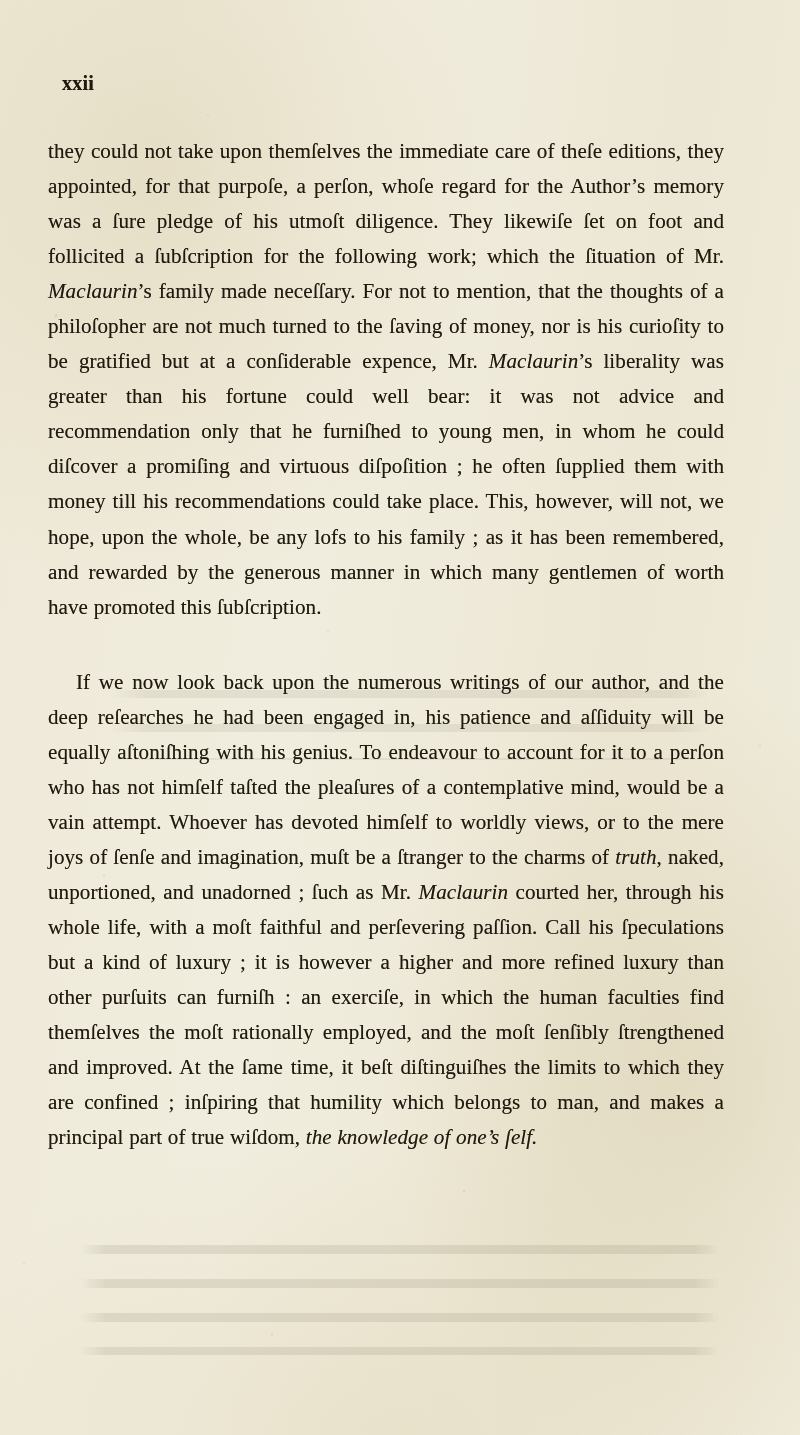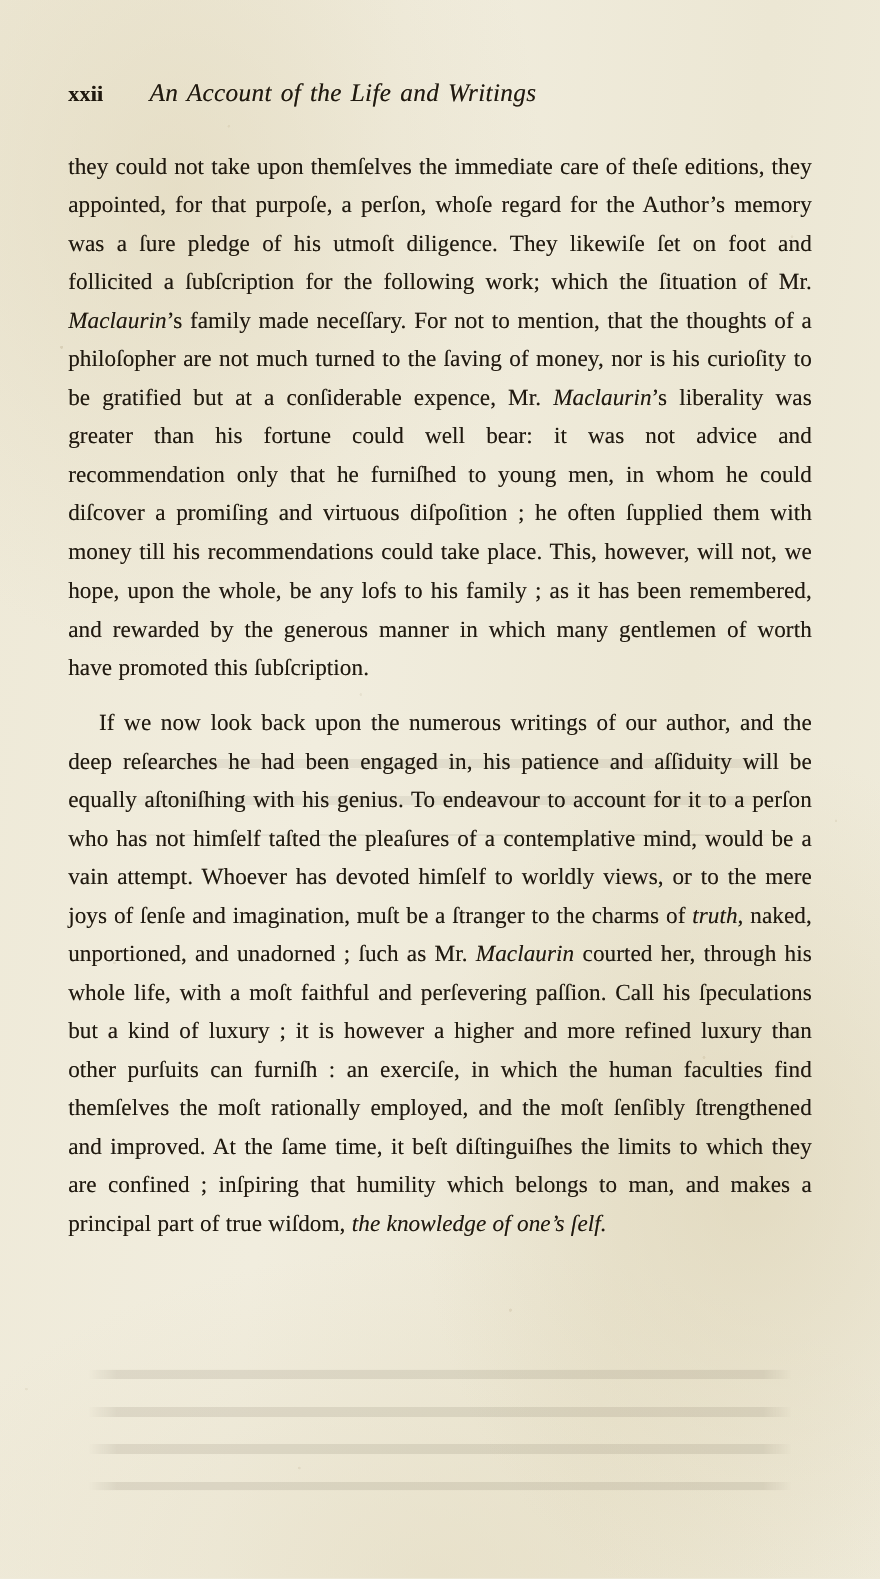--- a/index.html
+++ b/index.html
@@ -90,60 +90,59 @@
     inset: 0;
   }
 
   
   .header {
     position: absolute;
     left: 62px;
     top: 72px;
     width: 676px;
     display: flex;
-    align-items: flex-end;
+    align-items: center;
     white-space: nowrap;
-    gap: 20px;
   }
   .folio {
     font-weight: bold;
     font-size: 20px;
     letter-spacing: .2px;
     margin-right: 22px;
     text-shadow: 0 0 .6px rgba(32,25,15,.65);
   }
   .header-title {
     font-style: italic;
     font-size: 23px;
     letter-spacing: .3px;
     word-spacing: 2px;
     text-shadow: 0 0 .6px rgba(32,25,15,.55);
   }
 
   
   .body {
     position: absolute;
-    left: 62px;
+    left: 48px;
     top: 134px;
     width: 676px;
   }
   p.para {
     margin: 0;
     font-size: 21.1px;
     line-height: 35.05px;
     text-align: justify;
     text-align-last: left;
     letter-spacing: .05px;
     word-spacing: .4px;
     text-shadow: 0 0 .55px rgba(32,25,15,.5);
     -webkit-hyphens: none;
     hyphens: none;
   }
   p.para + p.para {
-    margin-top: 15px;
+    margin-top: 40px;
   }
   p.indent {
     text-indent: 28px;
   }
   i, em {
     font-style: italic;
   }
 
   
   .catchword {
@@ -162,21 +161,20 @@
 
 <div class="paper"></div>
 <div class="speckles"></div>
 <div class="showthrough2"></div>
 <div class="showthrough"></div>
 
 <div class="page">
 
   <div class="header">
     <span class="folio">xxii</span>
-    <span class="header-title">An Account of the Life and Writings</span>
   </div>
 
   <div class="body">
     <p class="para"><span>they could not take upon themſelves the immediate care of theſe editions, they appointed, for that purpoſe, a perſon, whoſe regard for the Author’s memory was a ſure pledge of his utmoſt diligence. They likewiſe ſet on foot and follicited a ſubſcription for the following work; which the ſituation of Mr. </span><i>Maclaurin</i><span>’s family made neceſſary. For not to mention, that the thoughts of a philoſopher are not much turned to the ſaving of money, nor is his curioſity to be gratified but at a conſiderable expence, Mr. </span><i>Maclaurin</i><span>’s liberality was greater than his fortune could well bear: it was not advice and recommendation only that he furniſhed to young men, in whom he could diſcover a promiſing and virtuous diſpoſition ; he often ſupplied them with money till his recommendations could take place. This, however, will not, we hope, upon the whole, be any lofs to his family ; as it has been remembered, and rewarded by the generous manner in which many gentlemen of worth have promoted this ſubſcription.</span></p>
     <p class="para indent"><span>If we now look back upon the numerous writings of our author, and the deep reſearches he had been engaged in, his patience and aſſiduity will be equally aſtoniſhing with his genius. To endeavour to account for it to a perſon who has not himſelf taſted the pleaſures of a contemplative mind, would be a vain attempt. Whoever has devoted himſelf to worldly views, or to the mere joys of ſenſe and imagination, muſt be a ſtranger to the charms of </span><i>truth</i><span>, naked, unportioned, and unadorned ; ſuch as Mr. </span><i>Maclaurin</i><span> courted her, through his whole life, with a moſt faithful and perſevering paſſion. Call his ſpeculations but a kind of luxury ; it is however a higher and more refined luxury than other purſuits can furniſh : an exerciſe, in which the human faculties find themſelves the moſt rationally employed, and the moſt ſenſibly ſtrengthened and improved. At the ſame time, it beſt diſtinguiſhes the limits to which they are confined ; inſpiring that humility which belongs to man, and makes a principal part of true wiſdom, </span><i>the knowledge of one’s ſelf.</i></p>
   </div>
 
 
 </div>
 

